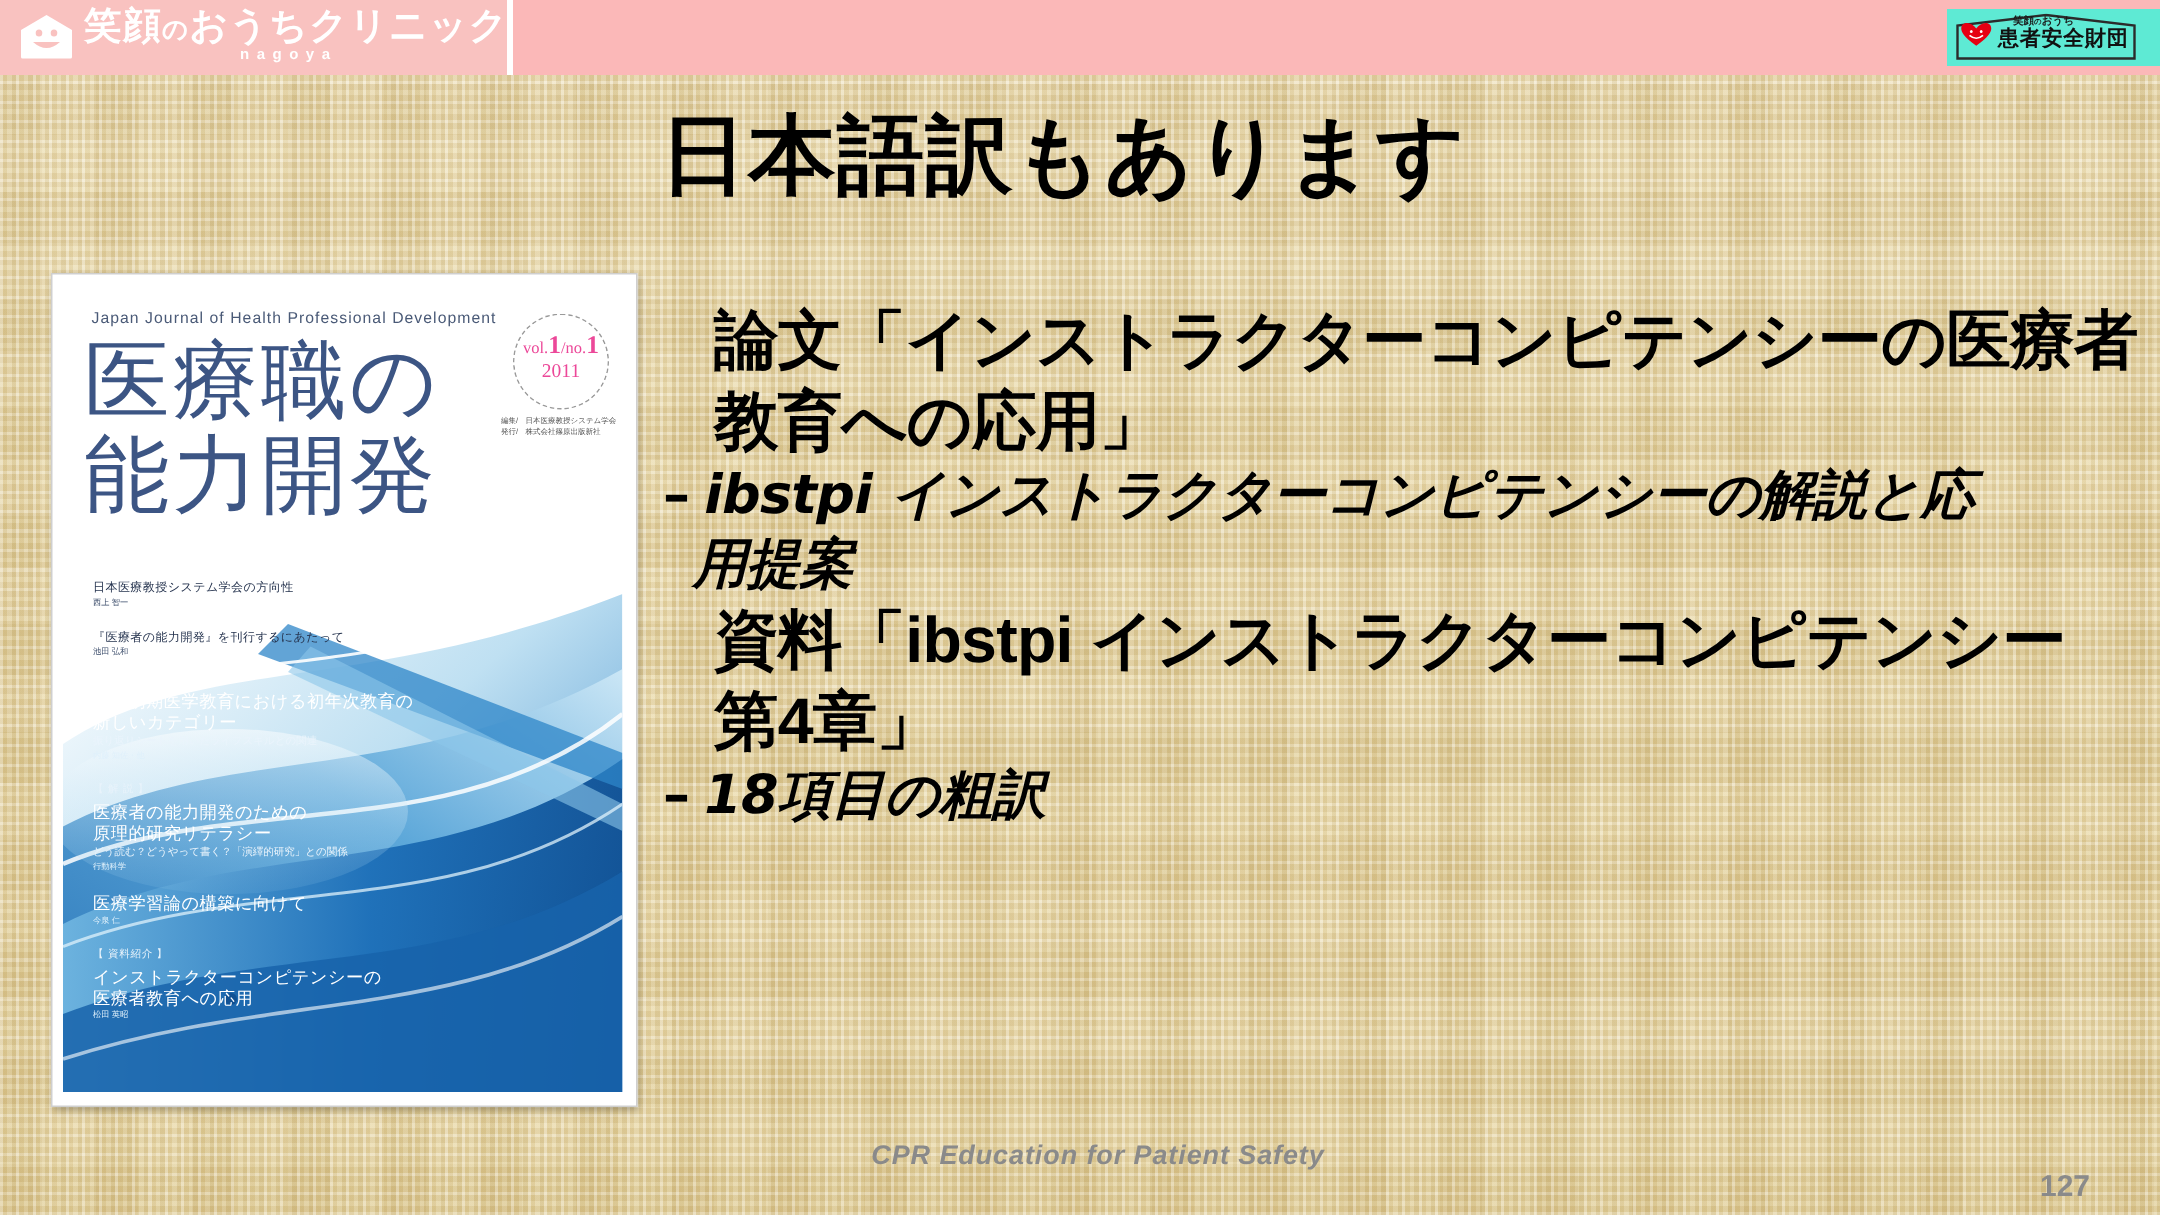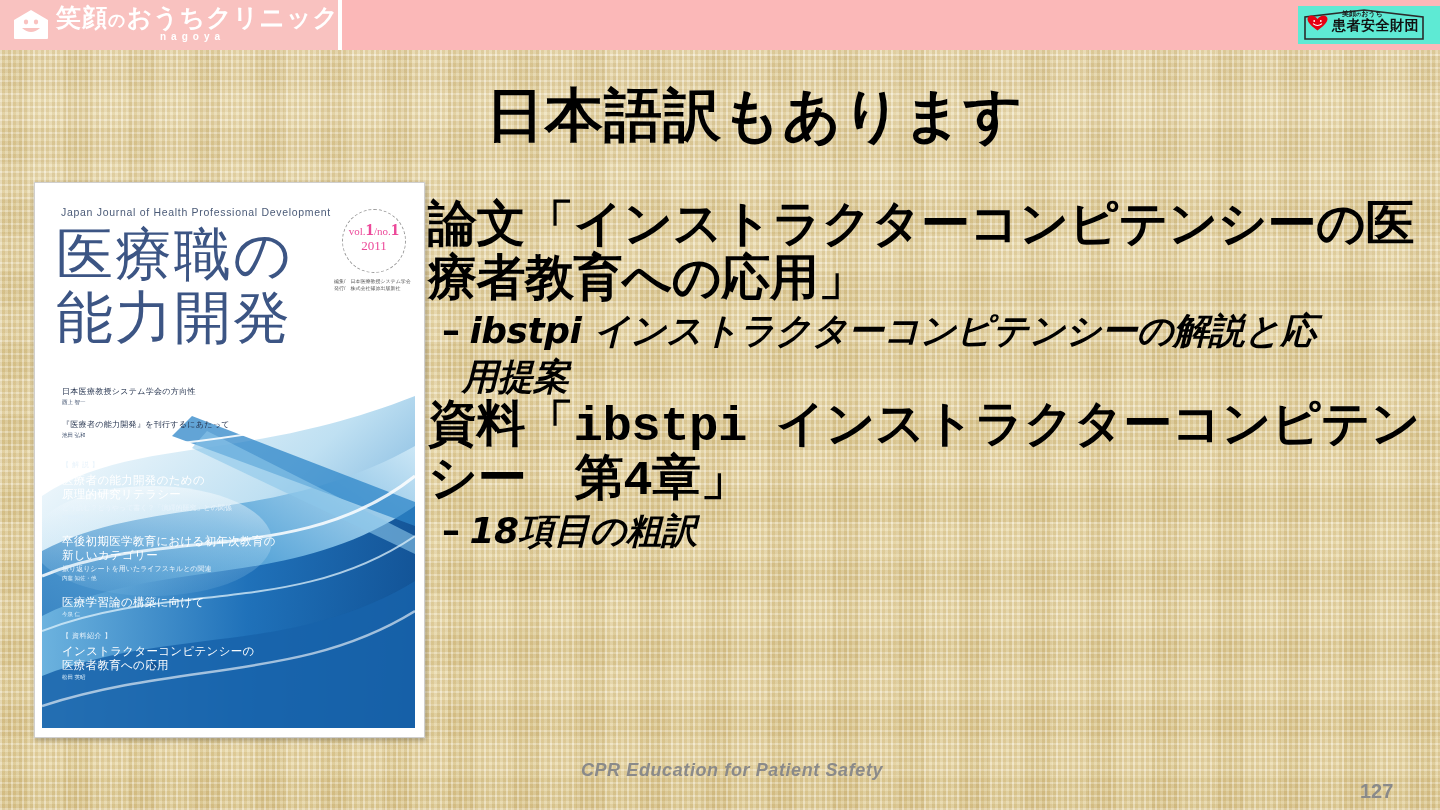--- a/index.html
+++ b/index.html
@@ -229,42 +229,42 @@
     width: 250px;
     color: #2a3a5c;
     z-index: 5;
   }
   .toc-top .toc-title { color: #26344f; font-size: 8px; line-height: 11px;}
   .toc-top .toc-auth { color: #3c4d6b; }
 
   
   .slide-title {
     position: absolute;
-    left: 440px; top: 80px;
+    left: 440px; top: 68px;
     font-size: 58px;
     line-height: 70px;
     font-weight: 700;
     color: #000000;
     letter-spacing: 1px;
     font-family: "DejaVu Sans", sans-serif;
     white-space: nowrap;
-    padding-left: 46px;
   }
   .body-block {
     position: absolute;
     left: 428px; top: 200px;
     width: 1000px;
   }
   .lvl1 {
-    font-size: 49px;
+    font-size: 43px;
     line-height: 54px;
     font-weight: 700;
     color: #000000;
     letter-spacing: -0.5px;
-    font-family: Liberation Mono, monospace;
+    font-family: Liberation Sans, sans-serif;
+    margin-left: 48px;
   }
   .lvl2 {
     font-size: 36px;
     line-height: 46px;
     font-weight: 700;
     font-style: italic;
     color: #000000;
     padding-left: 18px;
     text-indent: -4px;
     letter-spacing: -0.5px;
@@ -392,31 +392,31 @@
           <div class="toc-auth">西上 智一</div>
         </div>
         <div class="toc-block">
           <div class="toc-title">『医療者の能力開発』を刊行するにあたって</div>
           <div class="toc-auth">池田 弘和</div>
         </div>
       </div>
 
       <div class="cover-toc">
         <div class="toc-block">
+          <div class="toc-title">卒後初期医学教育における初年次教育の</div>
+          <div class="toc-title">新しいカテゴリー</div>
+          <div class="toc-sub">振り返りシートを用いたライフスキルとの関連</div>
+          <div class="toc-auth">内藤 知佐・他</div>
+        </div>
+        <div class="toc-block">
           <div class="toc-sec">【 解 説 】</div>
           <div class="toc-title">医療者の能力開発のための</div>
           <div class="toc-title">原理的研究リテラシー</div>
           <div class="toc-sub">どう読む？どうやって書く？「演繹的研究」との関係</div>
           <div class="toc-auth">行動科学</div>
-        </div>
-        <div class="toc-block">
-          <div class="toc-title">卒後初期医学教育における初年次教育の</div>
-          <div class="toc-title">新しいカテゴリー</div>
-          <div class="toc-sub">振り返りシートを用いたライフスキルとの関連</div>
-          <div class="toc-auth">内藤 知佐・他</div>
         </div>
         <div class="toc-block">
           <div class="toc-title">医療学習論の構築に向けて</div>
           <div class="toc-auth">今泉 仁</div>
         </div>
         <div class="toc-block">
           <div class="toc-sec">【 資料紹介 】</div>
           <div class="toc-title">インストラクターコンピテンシーの</div>
           <div class="toc-title">医療者教育への応用</div>
           <div class="toc-auth">松田 英昭</div>

